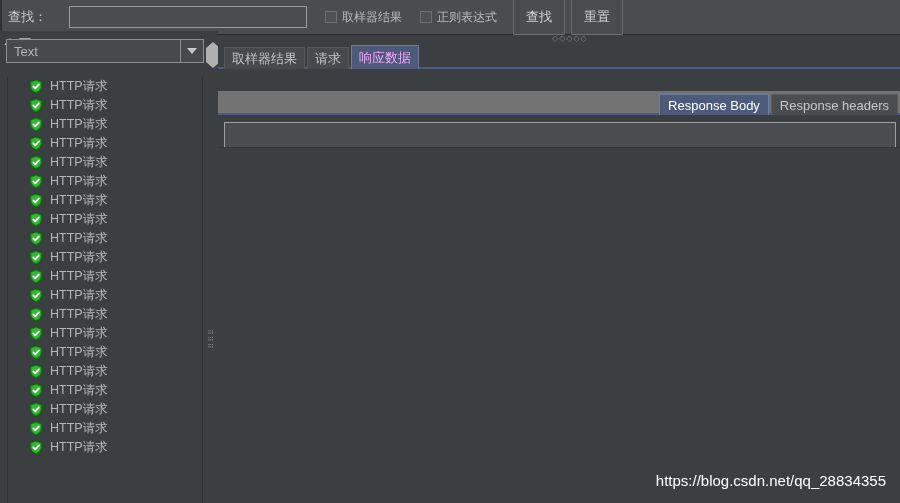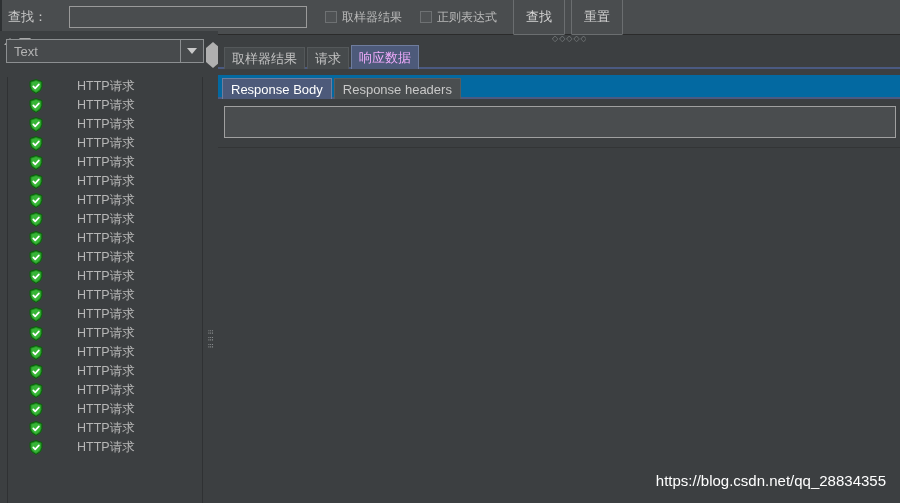--- a/index.html
+++ b/index.html
@@ -175,21 +175,20 @@
     border-top: none;
     box-sizing: border-box;
     overflow: hidden;
   }
   .tree-row {
     height: 19px;
     display: flex;
     align-items: center;
     padding-left: 21px;
     box-sizing: border-box;
-    gap: 27px;
   }
   .shield {
     width: 14px; height: 15px;
     flex: 0 0 auto;
     margin-right: 7px;
     display: block;
   }
   .tree-label {
     color: #b6b6b6;
     font-size: 12.5px;
@@ -277,26 +276,27 @@
     background: #4d5a7a;
     border-color: #6f7d9e;
     color: #f0abfc;
     height: 24px;
     line-height: 24px;
   }
 
   .subtabbar {
     position: relative;
     height: 24px;
-    background: #0369a1;
+    background: #737373;
     display: flex;
     align-items: flex-end;
     padding-left: 4px;
-    margin-top: 6px;
-    box-sizing: border-box;
+    margin-top: 22px;
+    box-sizing: border-box;
+    justify-content: flex-end;
   }
   .subtabbar-line {
     position: absolute;
     left: 0; bottom: 0;
     width: 682px; height: 2px;
     background: #4b5a82;
   }
   .subtab {
     height: 21px;
     line-height: 21px;

